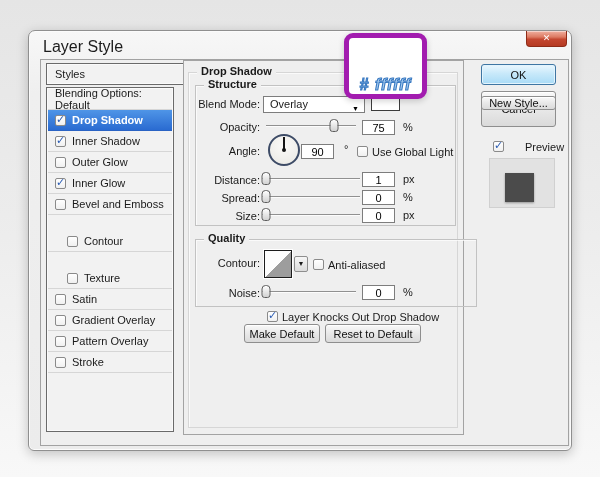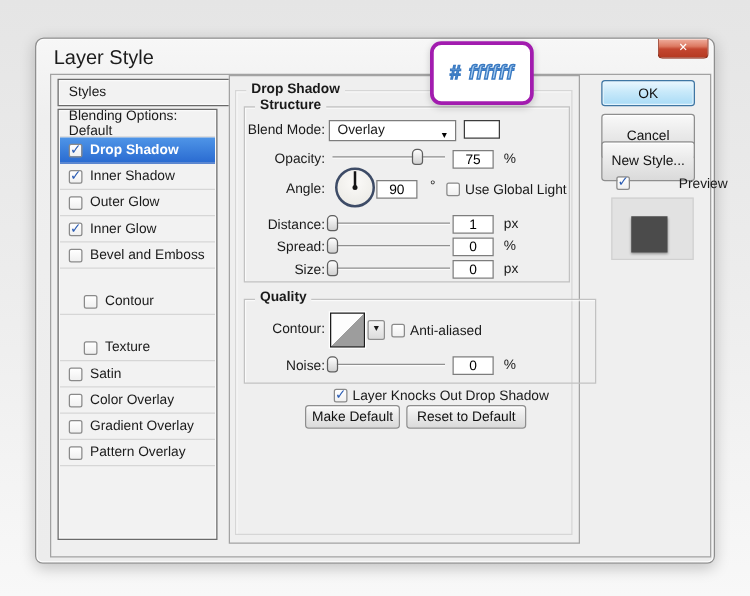--- a/index.html
+++ b/index.html
@@ -92,24 +92,24 @@
         border:1px solid #8e8e8e; border-radius:3px; font-size:11px; text-align:center;
         box-shadow:inset 0 1px 0 #fff; color:#111; cursor:default;
         font-family:"Liberation Sans","DejaVu Sans",sans-serif; }
   .okbtn { background:linear-gradient(180deg,#ebf7fe,#c8e9fa 45%,#a9dbf6);
         border:1px solid #3f76a3; box-shadow:inset 0 0 0 1px #e3f4fd; border-radius:3px; }
   .chk-label { position:absolute; font-size:11px; }
   .preview-box { position:absolute; left:448px; top:98px; width:66px; height:50px;
         background:#e2e2e2; border:1px solid #d0d0d0; }
   .preview-square { position:absolute; left:15px; top:14px; width:29px; height:29px;
         box-shadow:0 1px 2px rgba(0,0,0,0.35); }
-  .badge { position:absolute; left:344px; top:33px; width:83px; height:51px;
-        background:#fff; border:3px solid #a21caf; border-radius:9px;
+  .badge { position:absolute; left:344px; top:33px; width:83px; height:66px;
+        background:#fff; border:5px solid #a21caf; border-radius:9px;
         box-shadow:0 2px 6px rgba(0,0,0,0.18);
-        display:flex; align-items:center; justify-content:center; }
+        display:flex; align-items:flex-end; justify-content:center; }
   .badge-text { font-size:16px; font-weight:bold; letter-spacing:1px;
         color:#a9cdf0; -webkit-text-stroke:1.1px #3a7ac2; font-style:italic; }
 </style>
 </head>
 <body>
 
 <div class="dialog">
   <div class="titlebar">Layer Style</div>
   <div class="close-btn">✕</div>
 
@@ -147,29 +147,29 @@
       <div class="srow indent">
         <span class="cb"></span>
         <span class="slabel">Texture</span>
       </div>
       <div class="srow">
         <span class="cb"></span>
         <span class="slabel">Satin</span>
       </div>
       <div class="srow">
         <span class="cb"></span>
-        <span class="slabel">Color Overlay</span>
-      </div>
-      <div class="srow">
-        <span class="cb"></span>
         <span class="slabel">Gradient Overlay</span>
       </div>
       <div class="srow">
         <span class="cb"></span>
         <span class="slabel">Pattern Overlay</span>
+      </div>
+      <div class="srow">
+        <span class="cb"></span>
+        <span class="slabel">Stroke</span>
       </div>
     </div>
 
     <div class="mainpanel">
       <div class="fieldset faint" style="left:4px; top:11px; width:270px; height:356px;">
         <span class="legend">Drop Shadow</span>
       </div>
       <div class="fieldset" style="left:11px; top:24px; width:261px; height:141px;">
         <span class="legend">Structure</span>
       </div>
@@ -237,23 +237,23 @@
 
       <span class="cb abs-cb checked" style="left:83px; top:250px;"></span>
       <div class="chk-label" style="left:98px; top:250px;">Layer Knocks Out Drop Shadow</div>
 
       <button class="gbtn" style="left:60px; top:263px; width:76px; height:19px;">Make Default</button>
       <button class="gbtn" style="left:141px; top:263px; width:96px; height:19px;">Reset to Default</button>
     </div>
 
     <button class="gbtn okbtn" style="left:440px; top:4px; width:75px; height:21px;">OK</button>
     <button class="gbtn" style="left:440px; top:31px; width:75px; height:36px;">Cancel</button>
-    <button class="gbtn" style="left:440px; top:53px; width:75px; height:32px;">New Style...</button>
+    <button class="gbtn" style="left:440px; top:36px; width:75px; height:14px;">New Style...</button>
     <span class="cb abs-cb checked" style="left:452px; top:81px;"></span>
-    <div class="chk-label" style="left:485px; top:81px;padding-left:17px;">Preview</div>
+    <div class="chk-label" style="left:467px; top:81px;padding-left:17px;">Preview</div>
     <div class="preview-box">
       <div class="preview-square" style="background: rgb(75, 75, 75);"></div>
     </div>
   </div>
 </div>
 
 <div class="badge">
   <span class="badge-text"># ffffff</span>
 </div>
 

